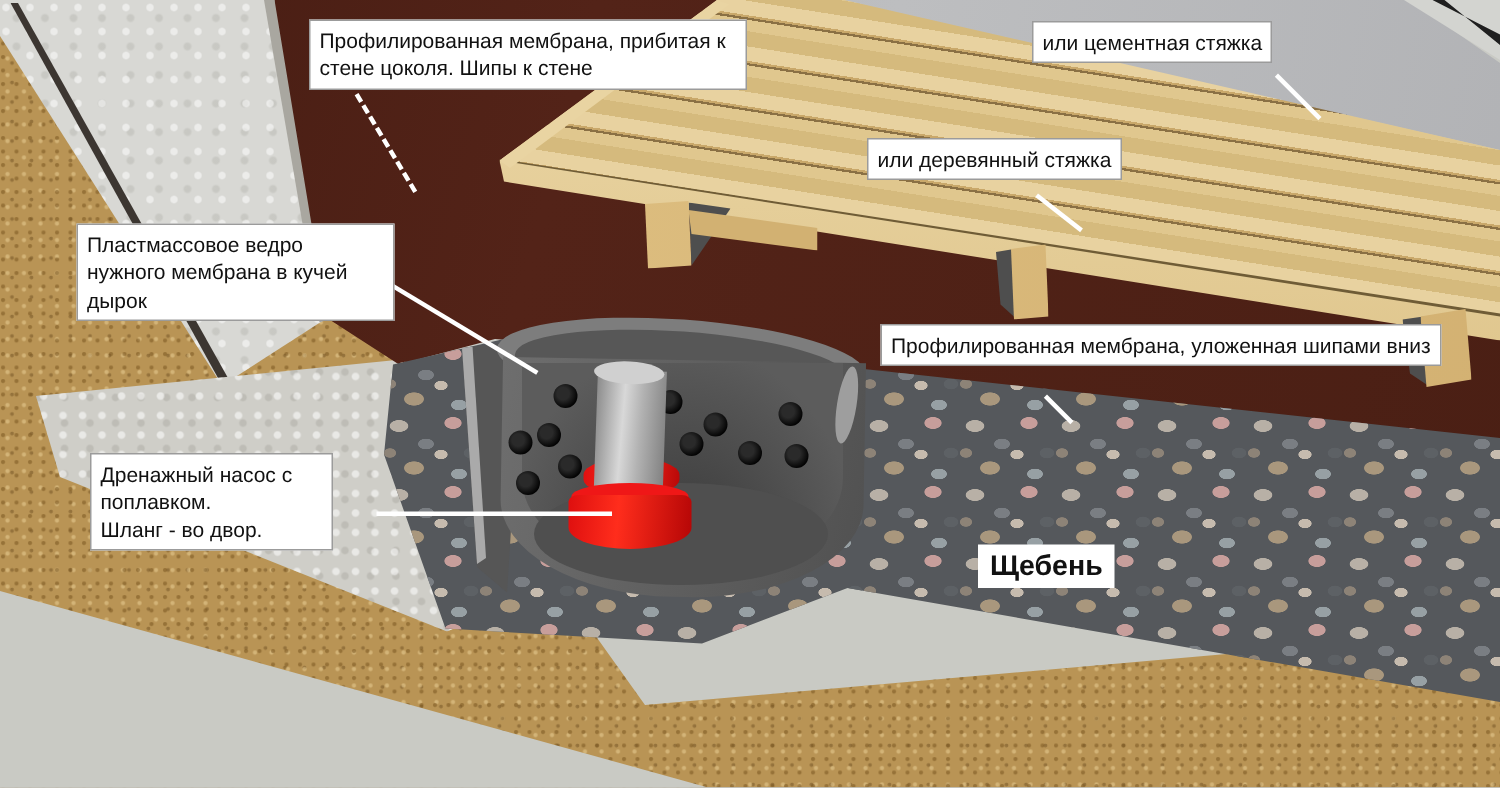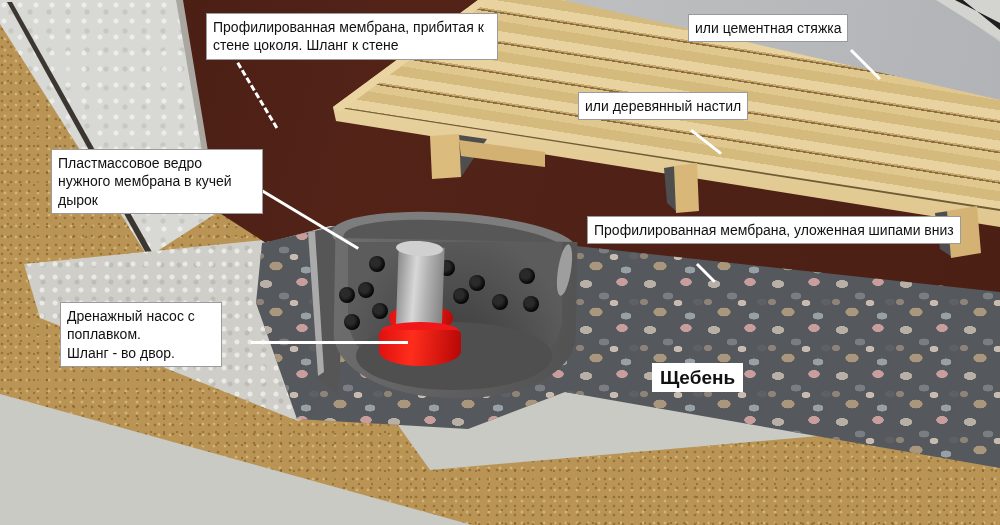--- a/index.html
+++ b/index.html
@@ -154,21 +154,21 @@
   <div class="abs pump-top"></div>
   <div class="abs pump-body"></div>
 
   <div class="lead dash" style="left:239px;top:62px;width:76px;transform:rotate(59deg)"></div>
   <div class="lead" style="left:852px;top:49px;width:41px;transform:rotate(45deg)"></div>
   <div class="lead" style="left:692px;top:129px;width:38px;transform:rotate(38deg)"></div>
   <div class="lead" style="left:257px;top:186px;width:119px;transform:rotate(31deg)"></div>
   <div class="lead" style="left:698px;top:263px;width:25px;transform:rotate(45deg)"></div>
   <div class="lead" style="left:251px;top:341px;width:157px;transform:rotate(0deg)"></div>
 
-  <div class="label" style="left:206px;top:13px;width:292px">Профилированная мембрана, прибитая к стене цоколя. Шланг к стене</div>
+  <div class="label" style="left:206px;top:13px;width:292px">Профилированная мембрана, прибитая к стене цоколя. Шипы к стене</div>
   <div class="label nowrap" style="left:688px;top:14px">или цементная стяжка</div>
-  <div class="label nowrap" style="left:578px;top:92px">или деревянный настил</div>
+  <div class="label nowrap" style="left:578px;top:92px">или деревянный стяжка</div>
   <div class="label" style="left:51px;top:149px;width:212px">Пластмассовое ведро нужного мембрана в кучей дырок</div>
   <div class="label nowrap" style="left:587px;top:216px">Профилированная мембрана, уложенная шипами вниз</div>
   <div class="label" style="left:60px;top:302px;width:162px">Дренажный насос с поплавком.
 Шланг - во двор.</div>
   <div class="label nowrap bold" style="left:652px;top:363px">Щебень</div>
 </div>
 
 </body></html>

